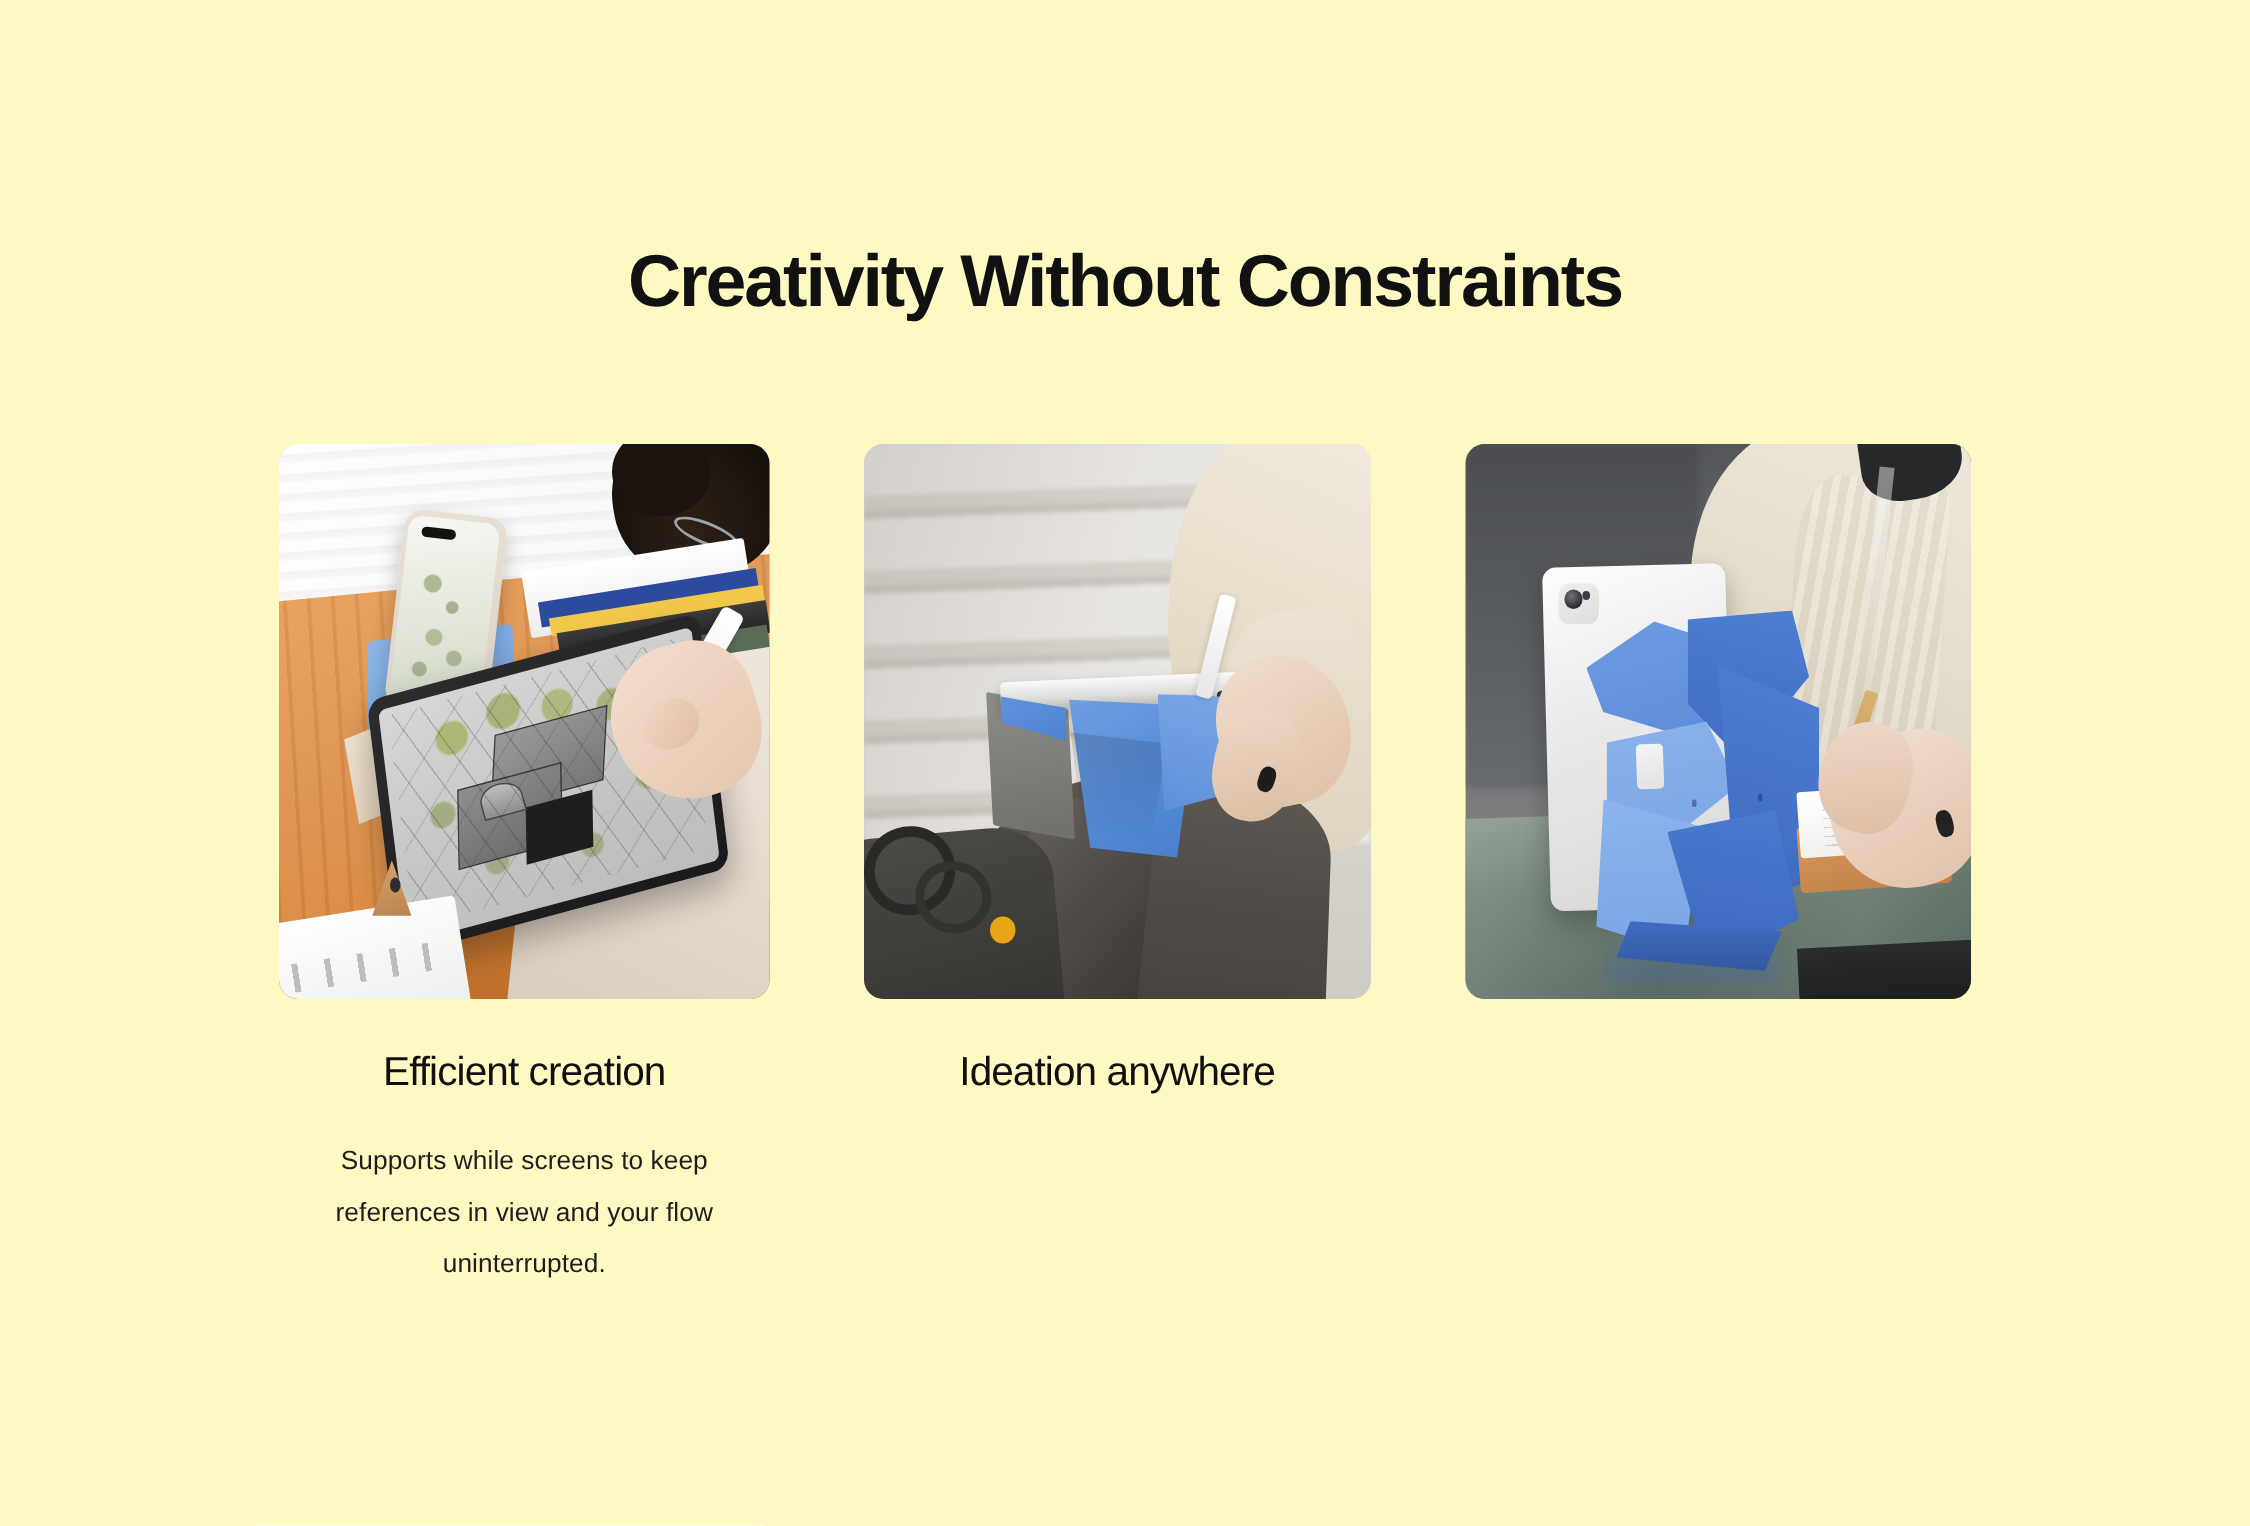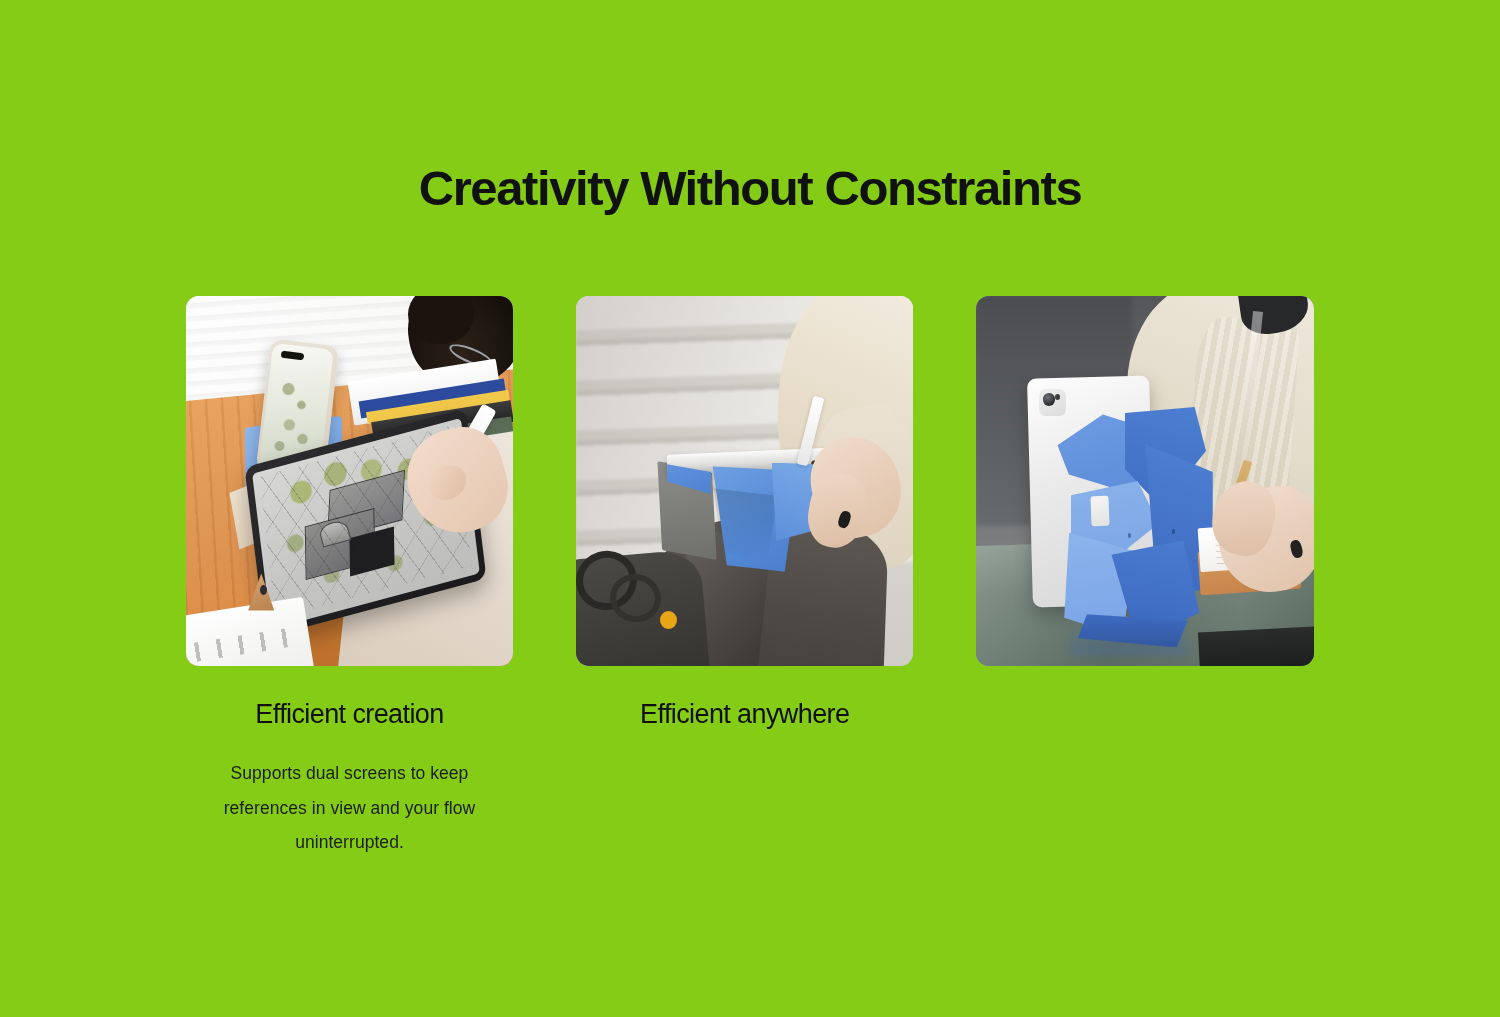--- a/index.html
+++ b/index.html
@@ -9,21 +9,21 @@
     height: 1017px;
     background: #ffffff;
     font-family: "Liberation Sans", sans-serif;
     overflow: hidden;
   }
 
   .page {
     position: relative;
     width: 1500px;
     height: 1017px;
-    background: #84cc16;
+    background: #fef9c3;
   }
 
   
   .section-title {
     position: absolute;
     top: 160px;
     left: 0;
     width: 1500px;
     text-align: center;
     font-size: 49px;
@@ -34,20 +34,21 @@
   }
 
   
   .cards {
     position: absolute;
     top: 296px;
     left: 186px;
     width: 1128px;
     display: flex;
     gap: 63px;
+    justify-content: flex-end;
   }
 
   .card { width: 342px; }
   .card.wide { width: 353px; }
 
   .thumb {
     position: relative;
     width: 100%;
     height: 370px;
     border-radius: 13px;
@@ -660,21 +661,21 @@
           <div class="p1-stylus"></div>
           <div class="p1-hand"></div>
           <div class="p1-thumb2"></div>
           <div class="p1-pad"></div>
           <div class="p1-rings"></div>
           <div class="p1-clip"></div>
           <div class="p1-clip-dot"></div>
         </div>
       </div>
       <div class="card-heading">Efficient creation</div>
-      <div class="card-body">Supports dual screens to keep references in view and your flow uninterrupted.</div>
+      <div class="card-body">Supports while screens to keep references in view and your flow uninterrupted.</div>
     </div>
 
     <div class="card wide">
       <div class="thumb">
         <div class="photo">
           <div class="p2-bg"></div>
           <div class="p2-steps"></div>
           <div class="p2-steps-sh"></div>
           <div class="p2-person"></div>
           <div class="p2-sleeve"></div>
@@ -690,21 +691,21 @@
           <div class="p2-wedge-l"></div>
           <div class="p2-wedge-m"></div>
           <div class="p2-wedge-sh"></div>
           <div class="p2-wedge-r"></div>
           <div class="p2-pencil"></div>
           <div class="p2-hand-r"></div>
           <div class="p2-hand-l"></div>
           <div class="p2-ring"></div>
         </div>
       </div>
-      <div class="card-heading">Efficient anywhere</div>
+      <div class="card-heading">Ideation anywhere</div>
     </div>
 
     <div class="card wide">
       <div class="thumb">
         <div class="photo">
           <div class="p3-bg"></div>
           <div class="p3-wall-l"></div>
           <div class="p3-person"></div>
           <div class="p3-shirt-line"></div>
           <div class="p3-collar"></div>

